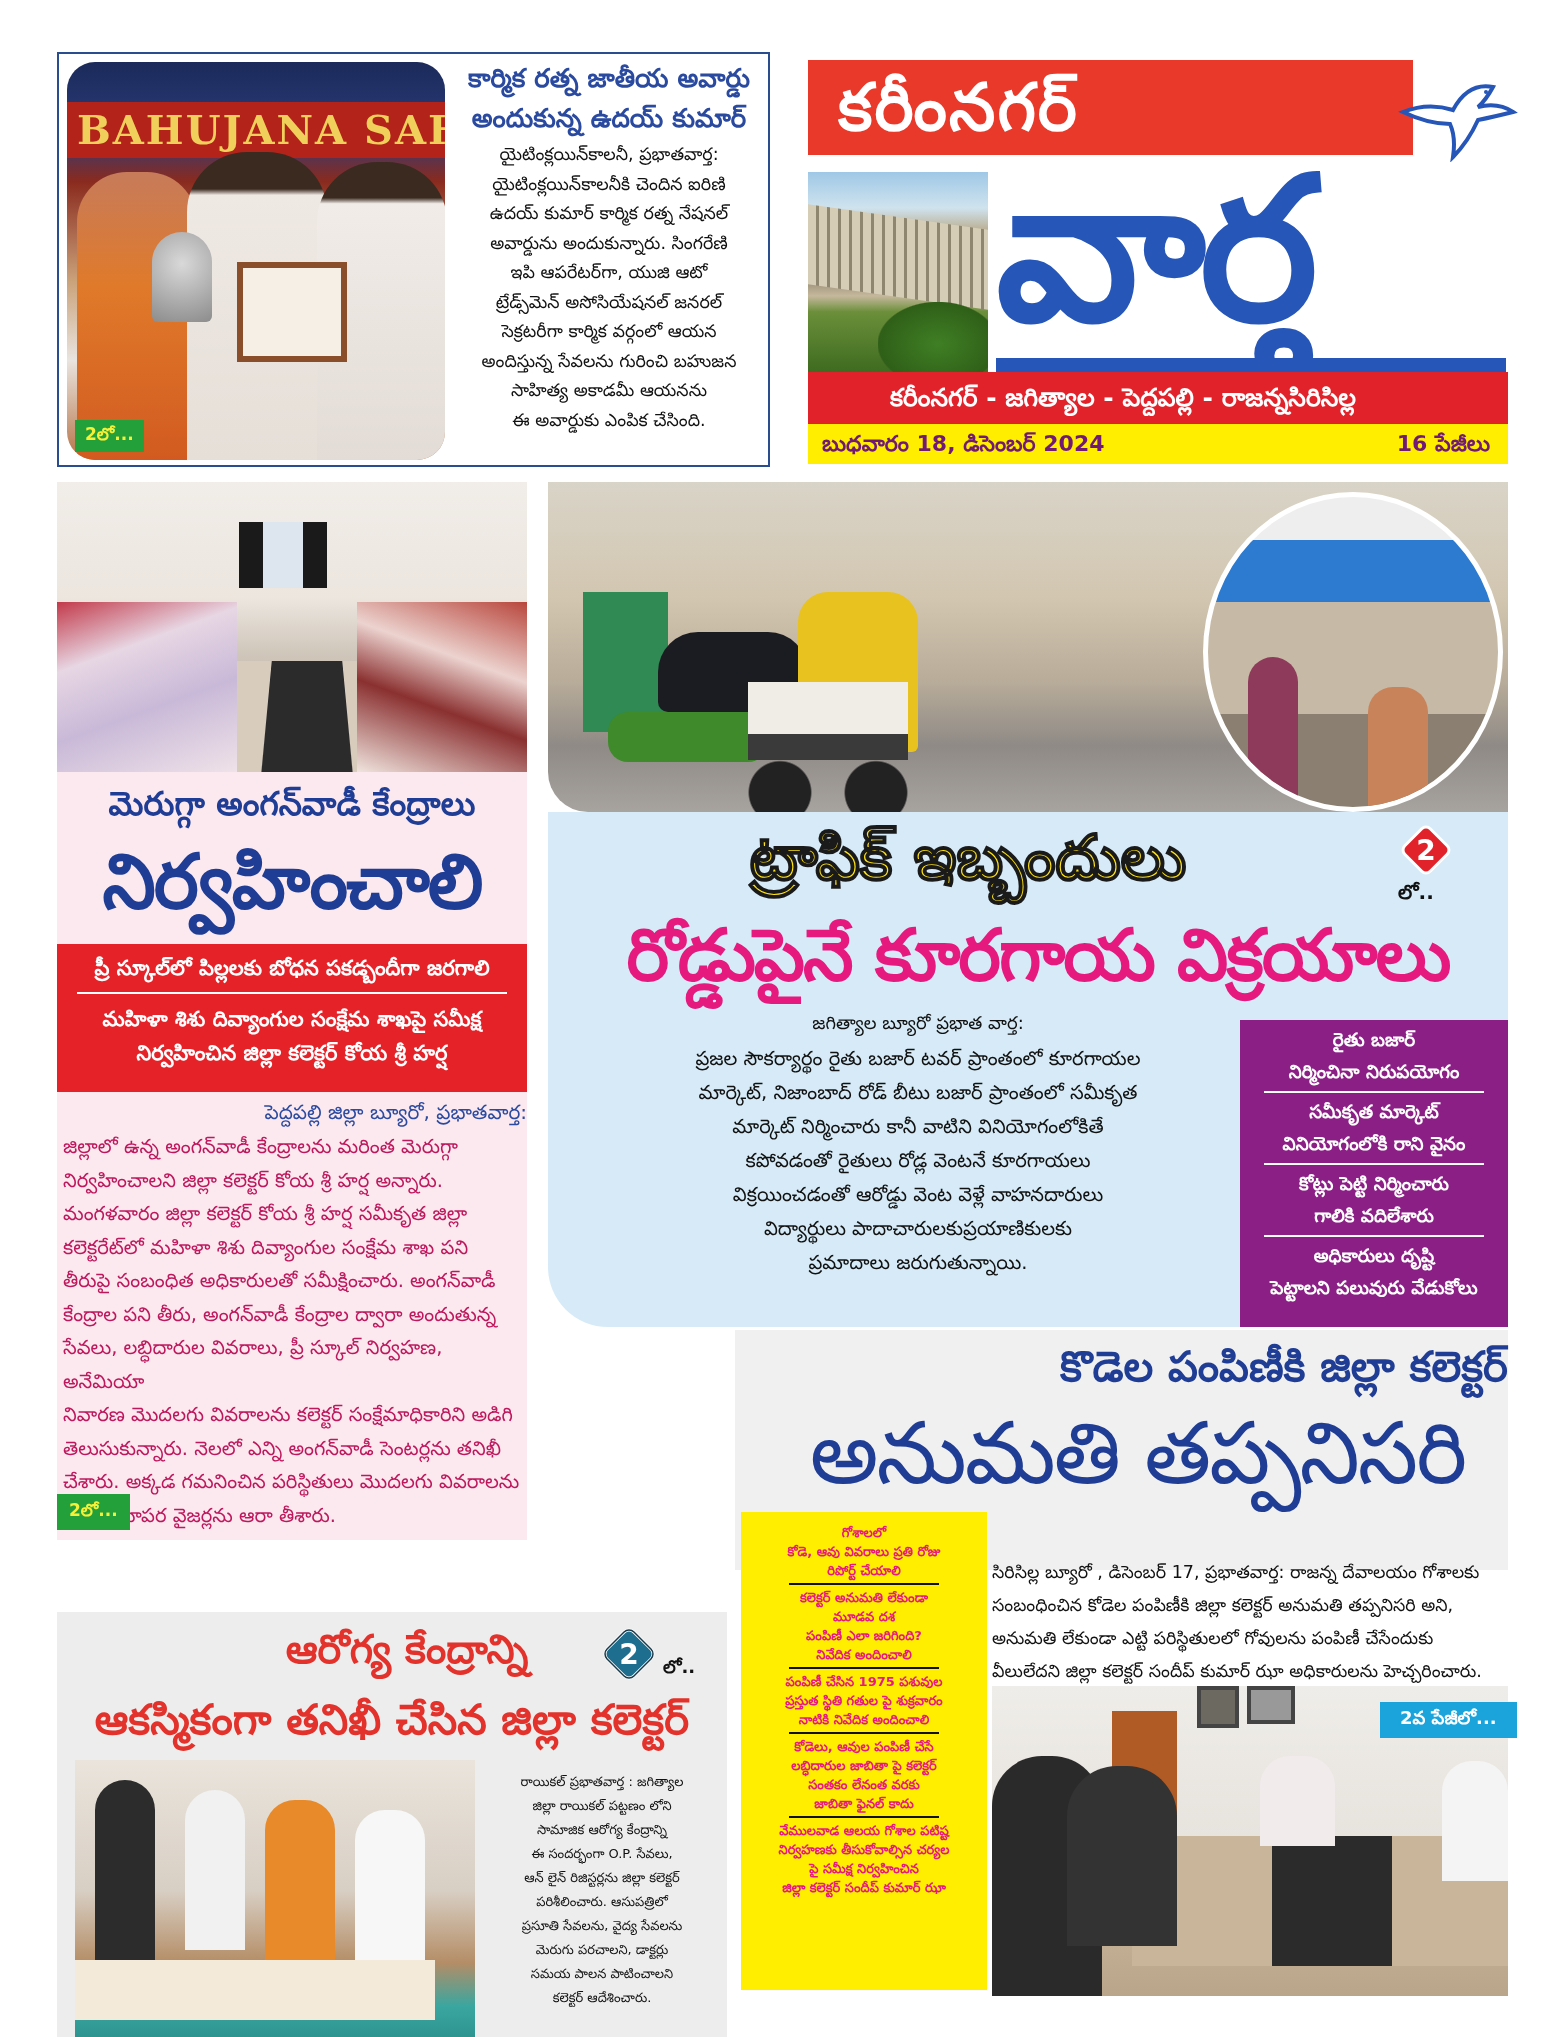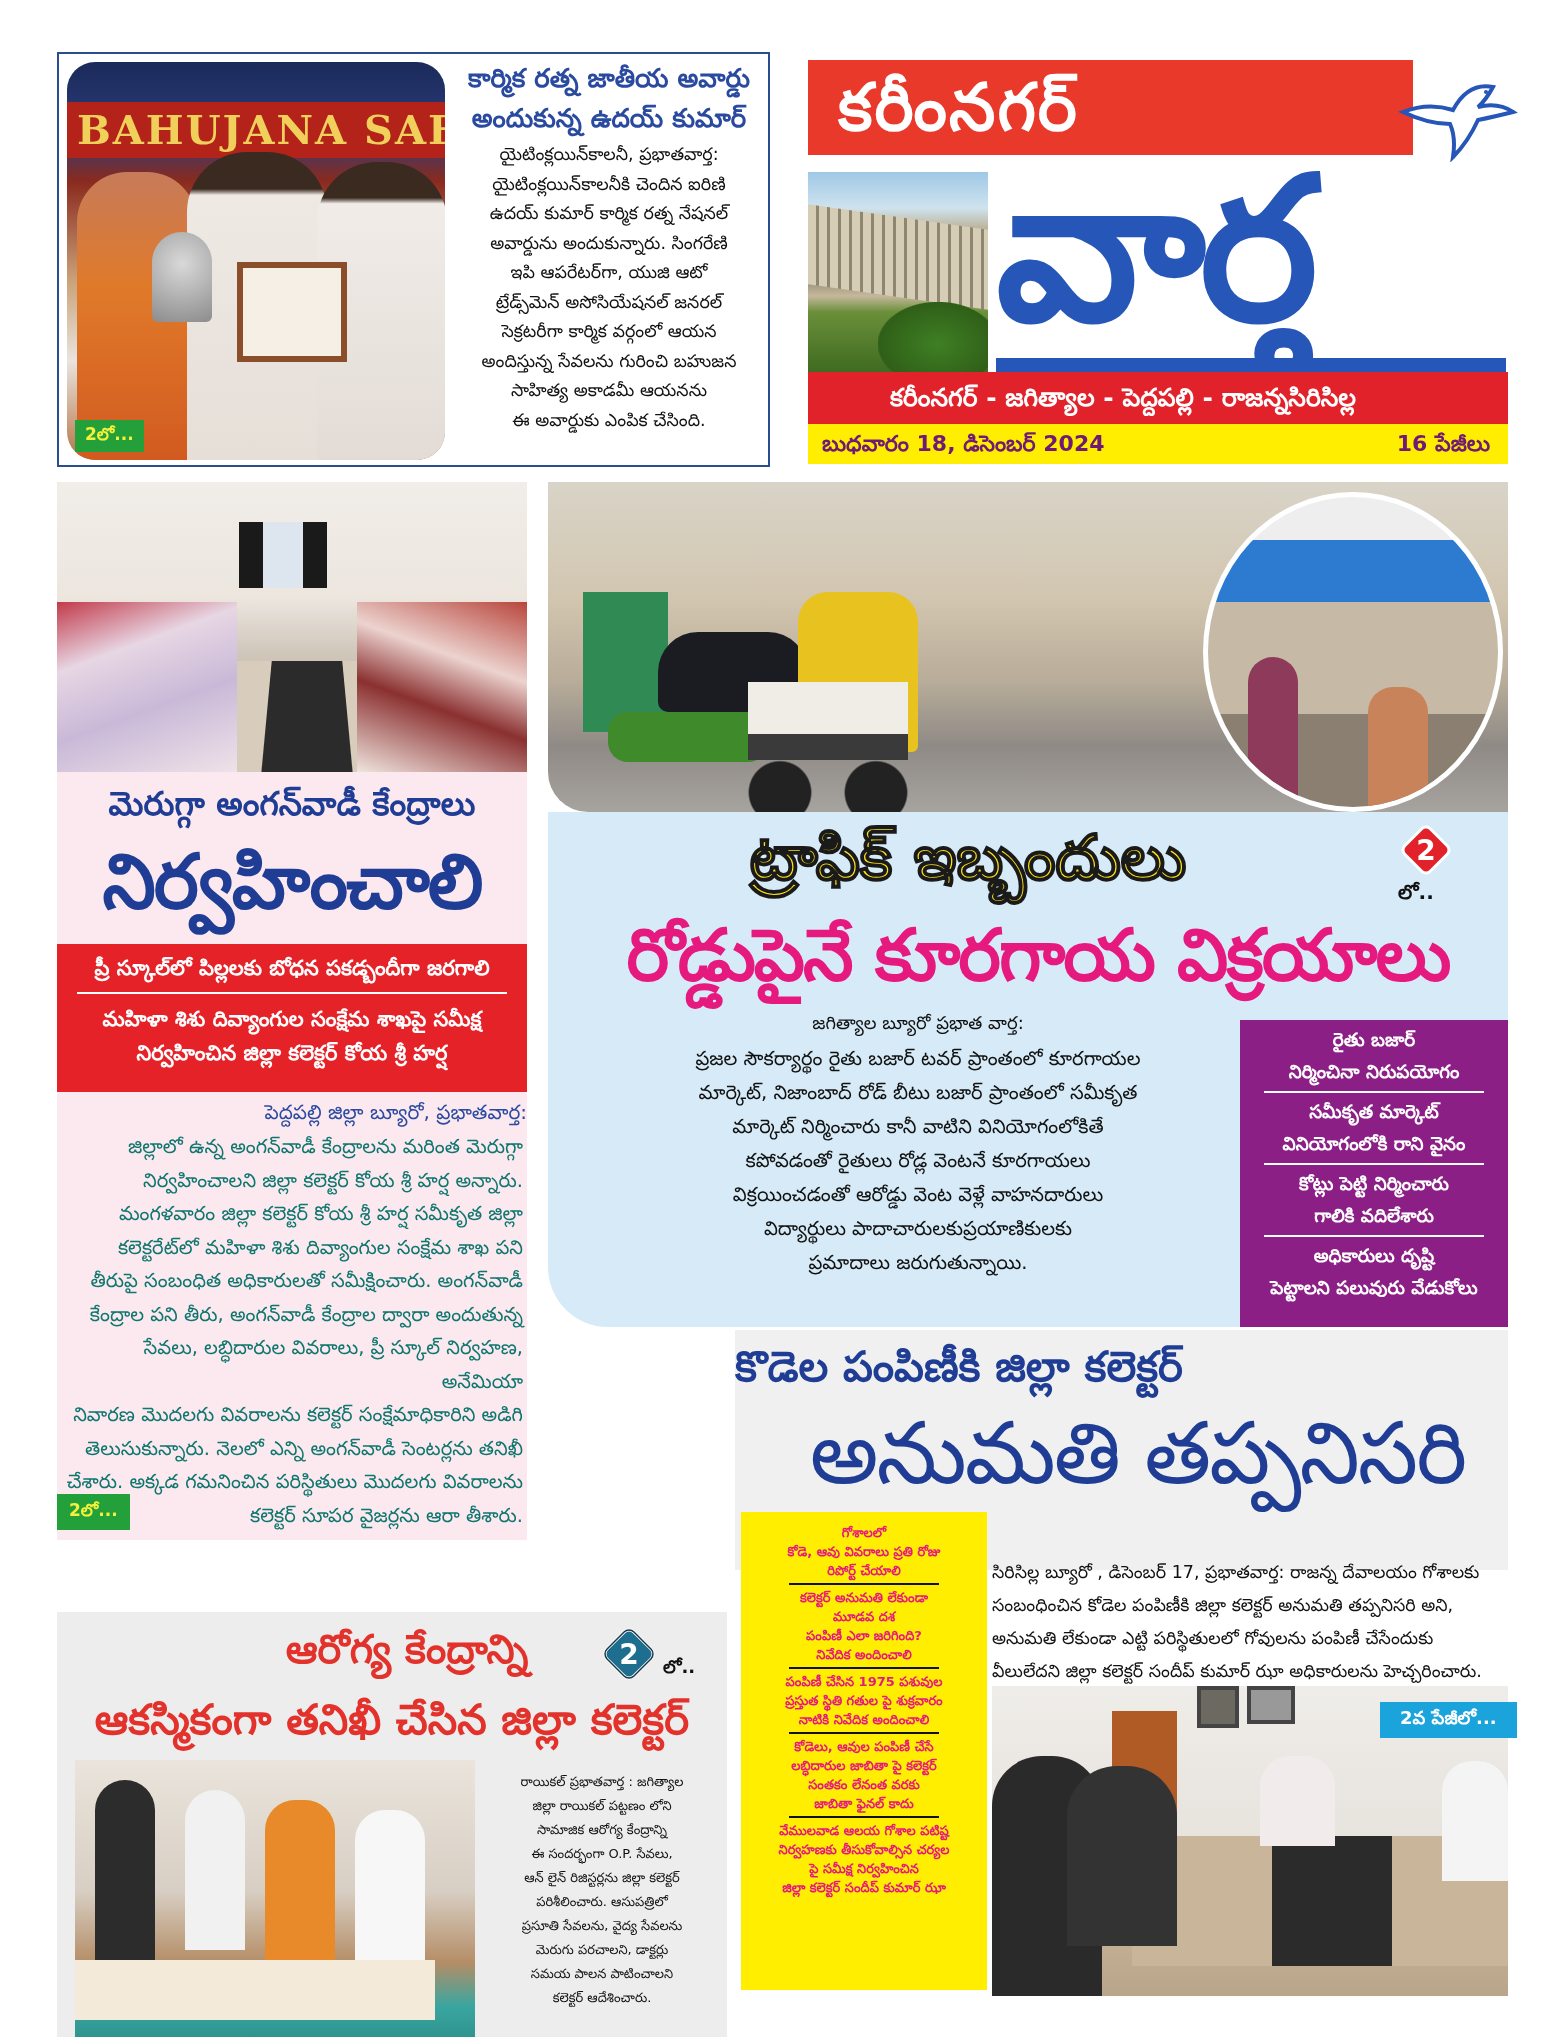--- a/index.html
+++ b/index.html
@@ -63,39 +63,39 @@
   #traffic-inset .woman2 { position:absolute; left:160px; top:190px; width:60px; height:130px; background:#c9835a; border-radius:25px 25px 0 0; }
 
   
   #anganwadi { left: 57px; top: 772px; width: 470px; height: 768px; background: #fbe9ef; }
   #ang-kicker { left: 0; top: 12px; width: 470px; text-align: center; color: #1f3d94; font-weight: bold; font-size: 33px; }
   #ang-headline { left: 0; top: 55px; width: 470px; text-align: center; color: #1f3d94; font-weight: 900; font-size: 76px; line-height: 110px; letter-spacing: -2px; }
   #ang-red { left: 0; top: 172px; width: 470px; height: 148px; background: #e62229; color: #fff; font-weight: bold; font-size: 21px; text-align: center; }
   #ang-red .line { height: 48px; line-height: 48px; }
   #ang-red hr { border: 0; border-top: 2px solid #fff; width: 430px; margin: 0 auto; }
   #ang-dateline { left: 0; top: 328px; width: 470px; text-align: right; color: #2b4aa0; font-size: 20px; }
-  #ang-body { left: 6px; top: 358px; width: 460px; text-align: right; font-size: 19.5px; line-height: 33.5px; color: #0f766e; }
+  #ang-body { left: 6px; top: 358px; width: 460px; text-align: left; font-size: 19.5px; line-height: 33.5px; color: #be185d; }
   #ang-badge { left: 0; top: 722px; padding: 6px 12px; background: #23a03a; color: #f5f03a; font-weight: bold; font-size: 17px; }
 
   
   #traffic-story { left: 548px; top: 812px; width: 960px; height: 515px; background: #d6ebf7; border-radius: 0 0 0 60px; }
   #traffic-kicker { left: 120px; top: 0px; width: 600px; text-align: center; color: #ffe417; font-weight: 900; font-size: 62px; line-height: 92px;
      -webkit-text-stroke: 2px #1a1a1a; }
   #traffic-2lo { left: 848px; top: 8px; width: 60px; height: 60px; }
   #traffic-2lo-label { left: 850px; top: 68px; font-weight: bold; font-size: 20px; color: #111; }
   #traffic-headline { left: 20px; top: 88px; width: 940px; text-align: center; color: #e6197f; font-weight: 900; font-size: 72px; line-height: 110px; letter-spacing: -2px; }
   #traffic-dateline { left: 130px; top: 200px; width: 480px; text-align: center; font-size: 18px; color: #111; }
   #traffic-body { left: 40px; top: 230px; width: 660px; text-align: center; font-size: 19.5px; line-height: 34px; color: #111; }
   #traffic-side { left: 692px; top: 208px; width: 268px; height: 307px; background: #8b1f86; color: #fff; font-weight: bold; font-size: 18.5px; text-align: center; padding-top: 4px; }
   #traffic-side .grp { line-height: 32px; }
   #traffic-side hr { border: 0; border-top: 2px solid #fff; width: 220px; margin: 3px auto; }
 
   
   #kodela { left: 735px; top: 1330px; width: 773px; height: 240px; background: #f0f0f0; }
-  #kod-kicker { left: 0; top: 12px; width: 773px; text-align: left; color: #1f3d94; font-weight: bold; font-size: 42px; }
+  #kod-kicker { left: 0; top: 12px; width: 773px; text-align: right; color: #1f3d94; font-weight: bold; font-size: 42px; }
   #kod-headline { left: 16px; top: 68px; width: 773px; text-align: center; color: #1f3d94; font-weight: 400; font-size: 86px; line-height: 110px; letter-spacing: -2px; }
   #kod-yellow { left: 741px; top: 1512px; width: 246px; height: 478px; background: #ffee00; color: #e6197f; font-weight: bold; font-size: 13px; text-align: center; padding-top: 11px; }
   #kod-yellow .grp { line-height: 19px; }
   #kod-yellow hr { border: 0; border-top: 2px solid #111; width: 150px; margin: 3px auto; }
   #kod-body { left: 992px; top: 1556px; width: 518px; text-align: left; font-size: 17.5px; line-height: 33px; color: #111; }
   #kod-photo { left: 992px; top: 1686px; width: 516px; height: 310px; overflow: hidden;
      background: linear-gradient(180deg,#efede9 0%,#e6e2dc 55%,#c8b59a 70%,#b8a58a 100%); }
   #kod-photo .door { position:absolute; left:120px; top:25px; width:65px; height:130px; background:#b05a26; }
   #kod-photo .pic1 { position:absolute; left:205px; top:0; width:42px; height:42px; background:#6c6a60; border:4px solid #444; }
   #kod-photo .pic2 { position:absolute; left:255px; top:0; width:48px; height:38px; background:#999; border:4px solid #444; }

